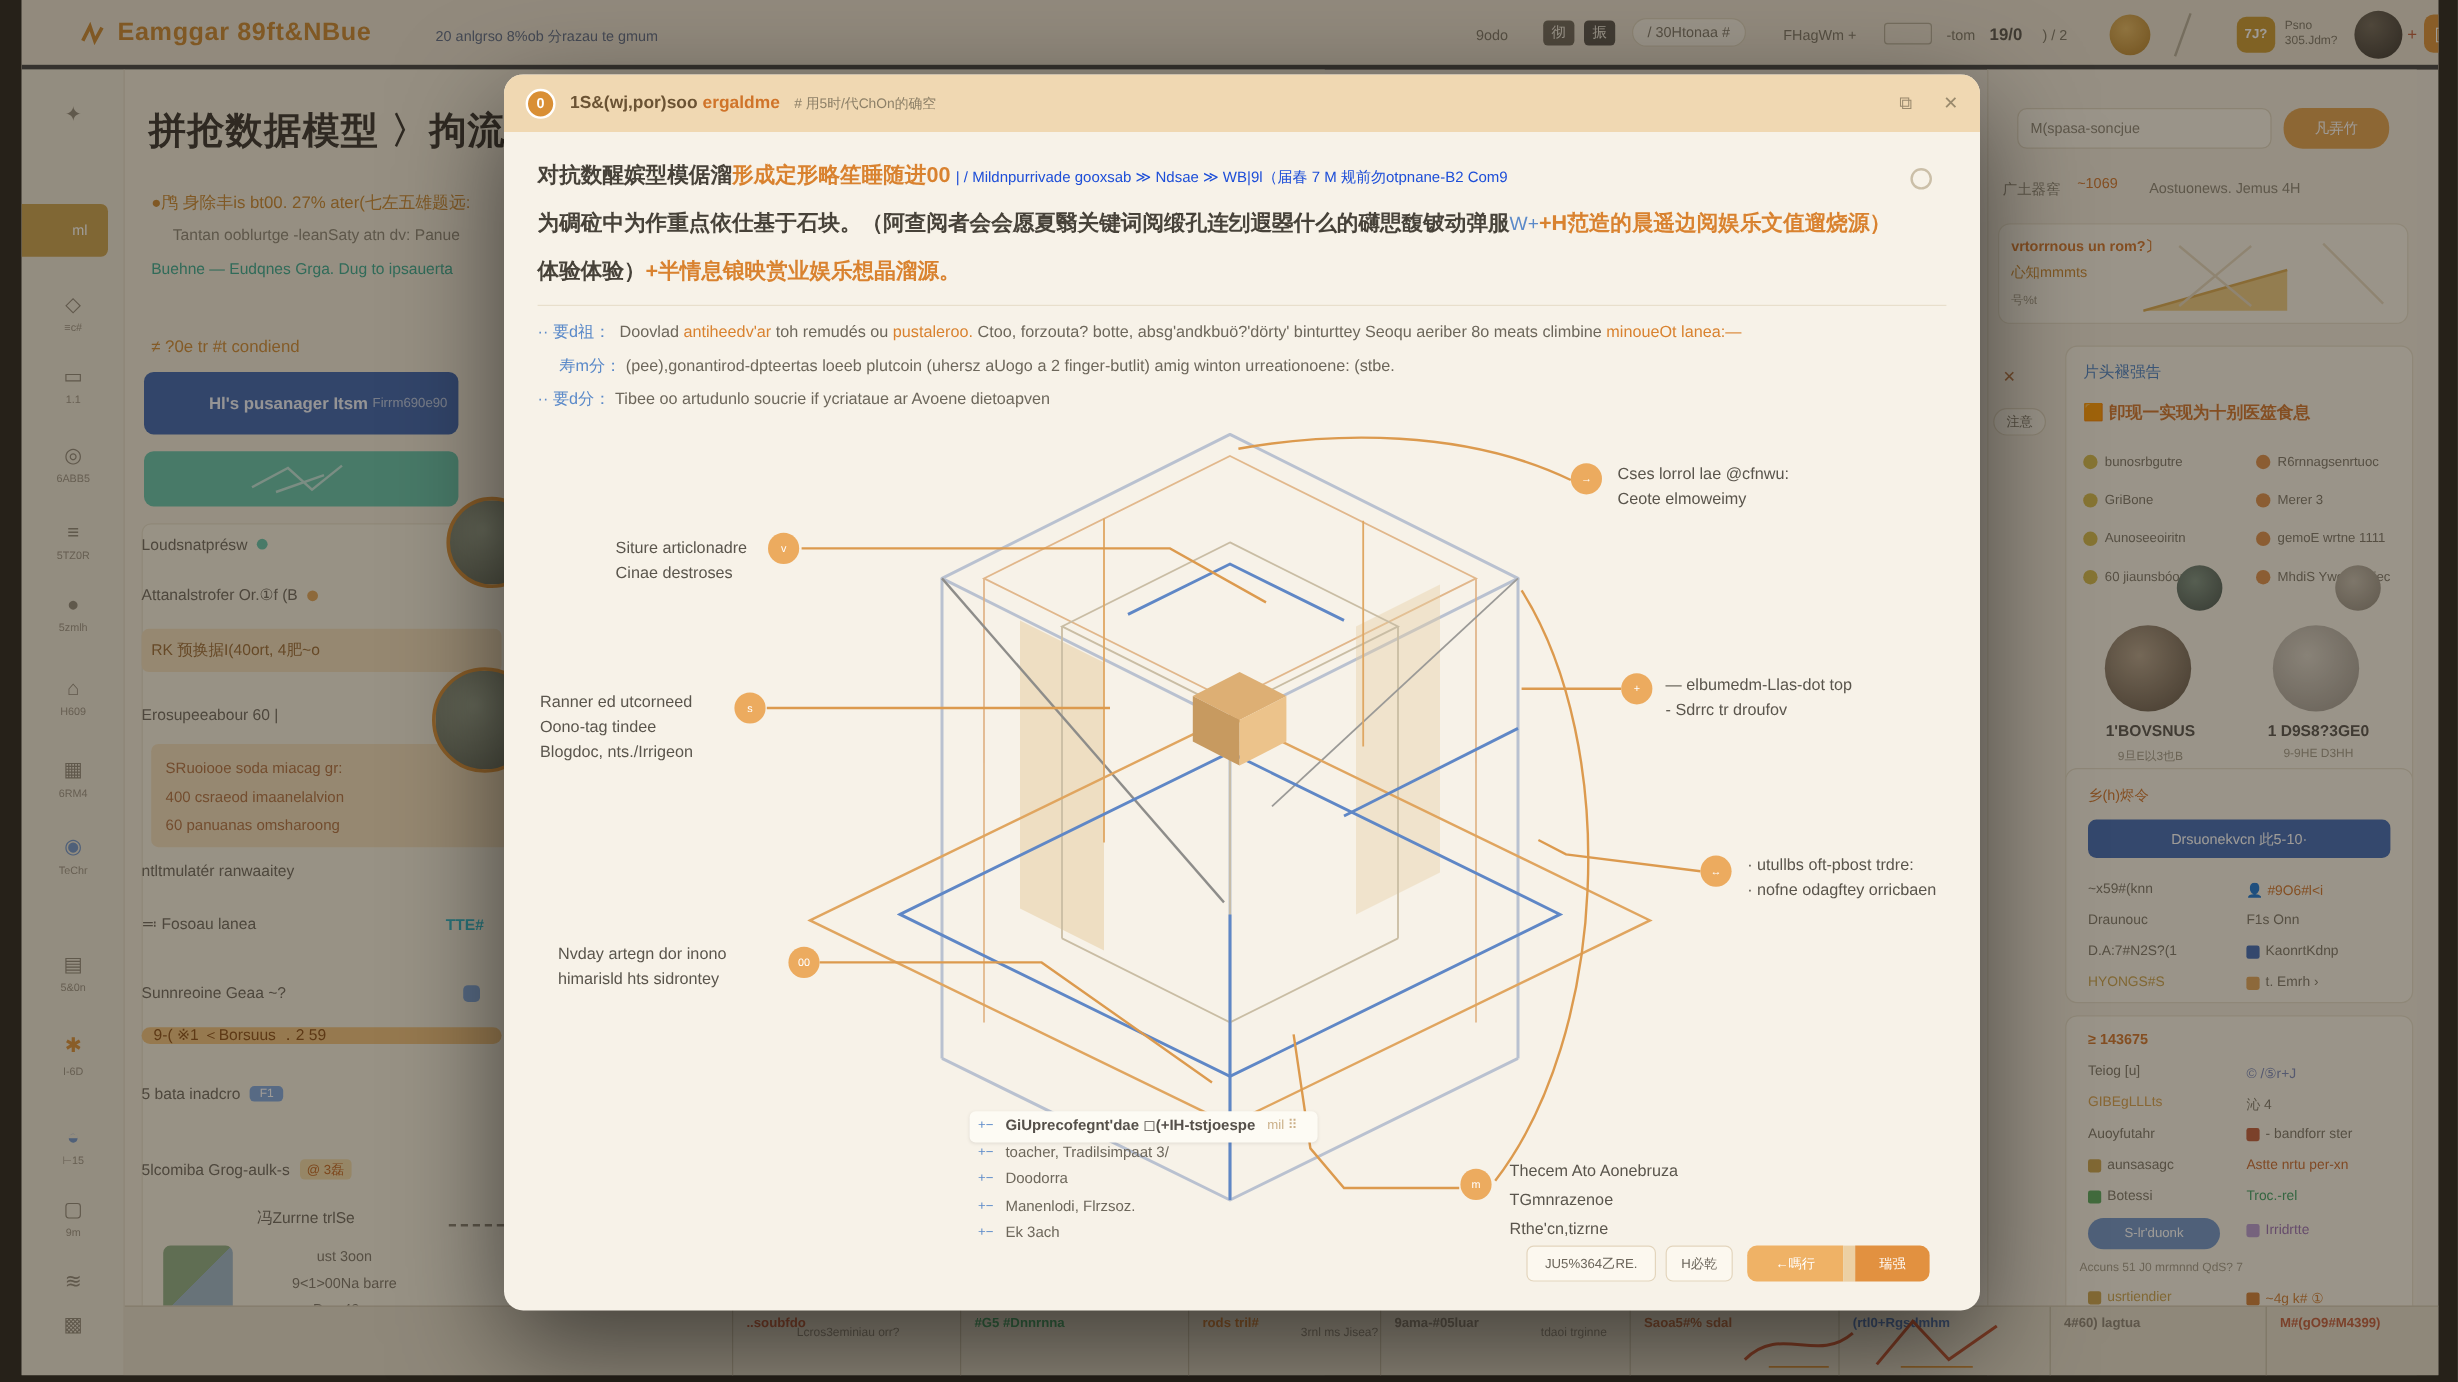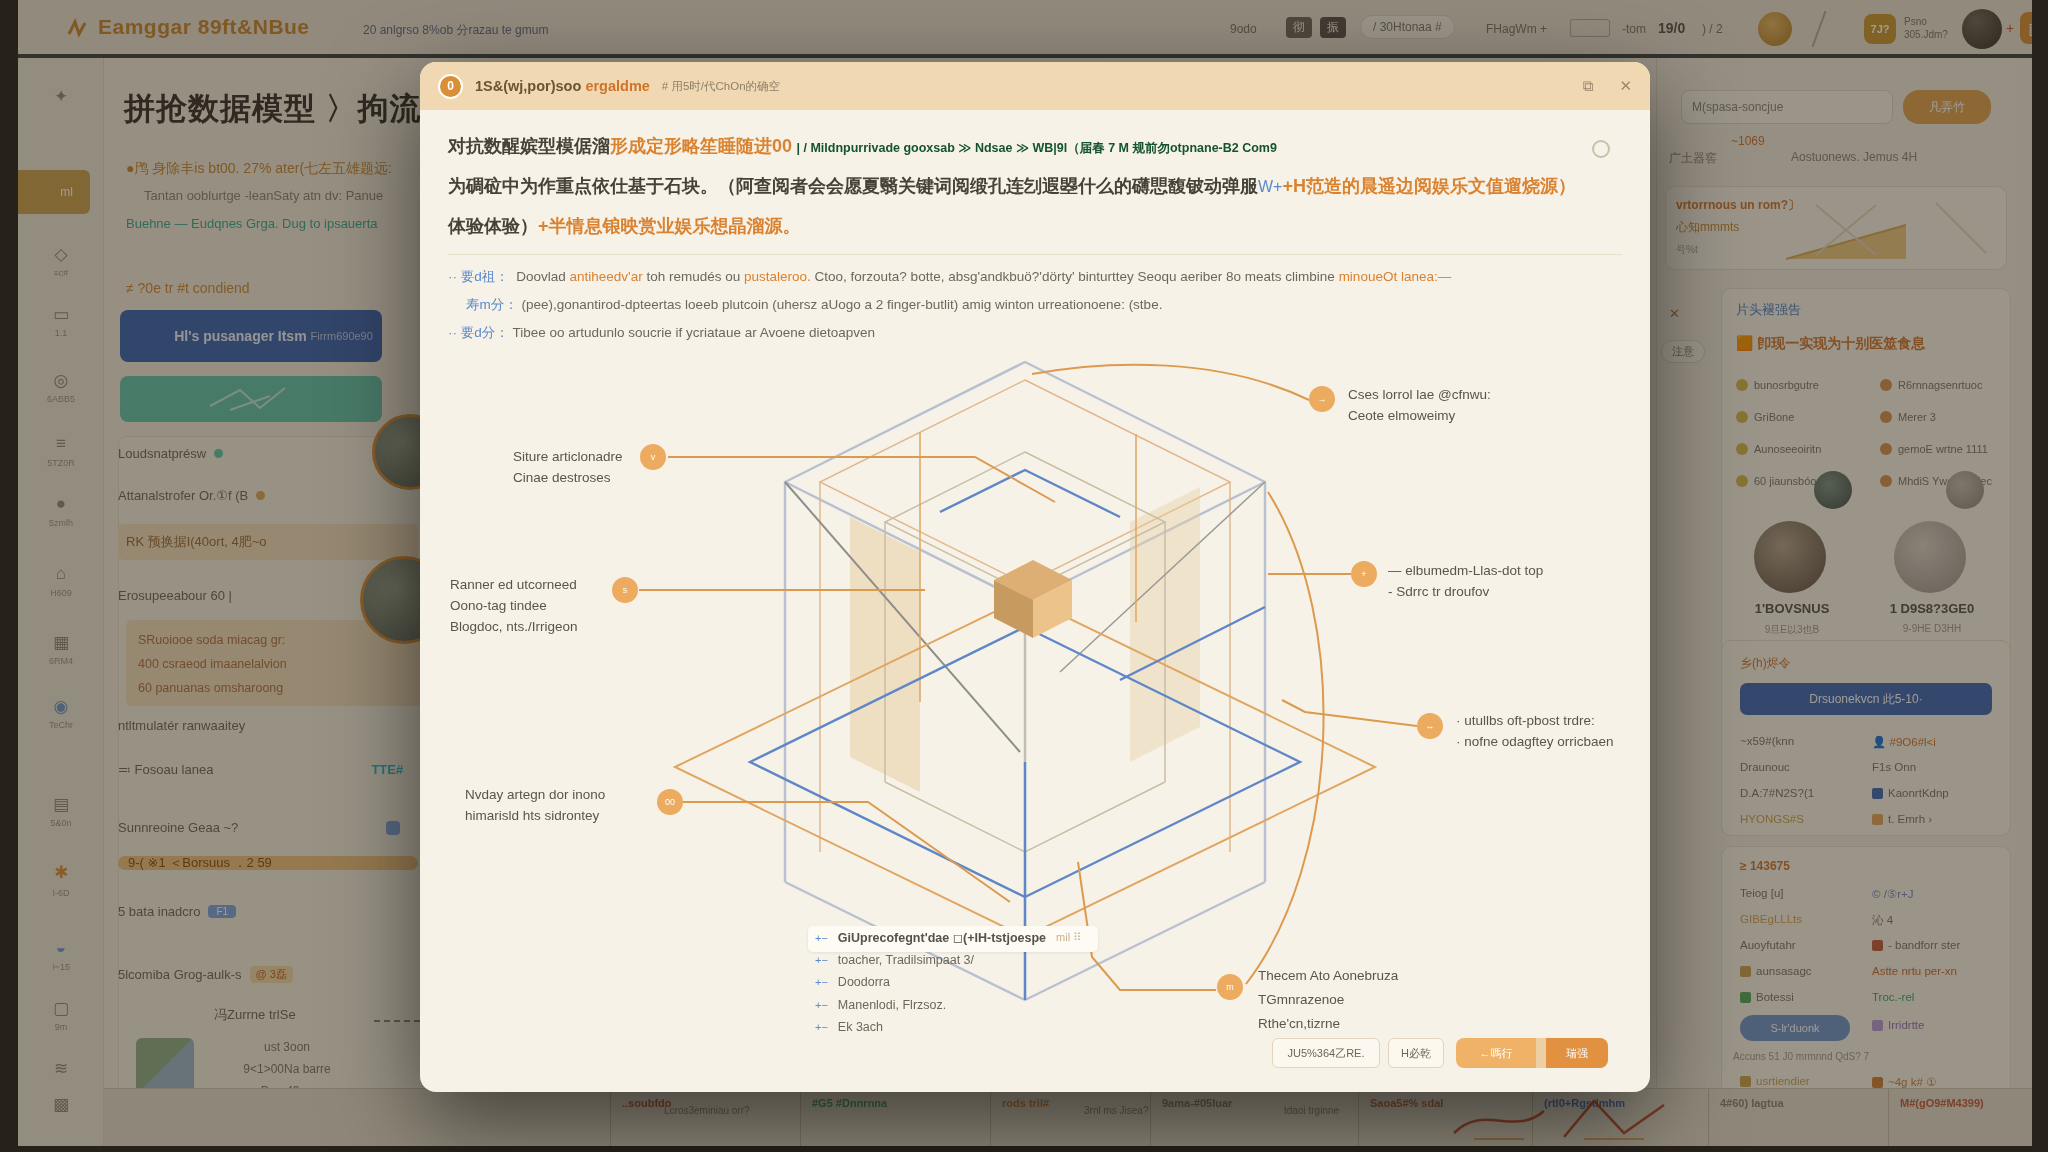--- a/index.html
+++ b/index.html
@@ -57,21 +57,21 @@
   .overlay{position:absolute;inset:0;background:rgba(40,33,25,0.45);z-index:50;}
   .modal{position:absolute;left:420px;top:62px;width:1230px;height:1030px;background:#f7f2e8;border-radius:16px;z-index:60;box-shadow:0 30px 90px rgba(0,0,0,.55);overflow:hidden;}
   .m-head{position:absolute;left:0;top:0;width:100%;height:48px;background:#f0d8b2;display:flex;align-items:center;padding:0 18px;gap:12px;}
   .m-num{width:25px;height:25px;border-radius:50%;background:#d98f35;color:#fff;font-size:12px;font-weight:bold;display:flex;align-items:center;justify-content:center;border:2px solid #fff;}
   .m-title{font-size:14.5px;font-weight:bold;color:#6b5334;}
   .m-title b{color:#d0742a;}
   .m-sub{font-size:11.5px;color:#8d8068;}
   .m-ic{color:#9a8a6d;font-size:15px;margin-left:14px;}
   .p-dark{color:#474239;font-size:18px;font-weight:bold;}
   .p-orange{color:#d9822f;font-size:18px;font-weight:bold;}
-  .p-gray{color:#14532d;font-size:12.5px;font-weight:bold;}
+  .p-gray{color:#1d4ed8;font-size:12.5px;font-weight:normal;}
   .p-blue{color:#5b8ac9;}
   .bullet{position:absolute;left:28px;font-size:13.5px;color:#6d675b;white-space:nowrap;}
   .bl-label{color:#5b8ac9;}
   .bl-o{color:#d9822f;}
   .co-circle{position:absolute;width:26px;height:26px;border-radius:50%;background:#ecab5f;color:#fff;font-size:9px;display:flex;align-items:center;justify-content:center;z-index:5;}
   .co-label{position:absolute;font-size:13.5px;color:#5a554c;line-height:21px;z-index:5;}
   .axis-row{position:absolute;left:395px;font-size:12.5px;color:#6d675b;display:flex;gap:10px;align-items:center;}
   .axis-mark{color:#5b8ac9;font-size:11px;}
   .m-btn{position:absolute;height:30px;border-radius:6px;font-size:11px;display:flex;align-items:center;justify-content:center;}
   .m-btn.w{background:#fcf8ef;border:1px solid #e3d5bd;color:#6b655a;}
@@ -205,21 +205,21 @@
       <div>9&lt;1&gt;00Na barre</div>
       <div>Dun 49~a</div>
     </div>
     <div class="abs btn-or" style="left:268px;top:1040px;width:72px;height:36px;border-radius:18px;font-size:11px">Sdubte</div>
   </div>
 
   <div class="rpanel">
     <div class="abs r-input" style="left:24px;top:32px;width:212px;height:34px">M(spasa-soncjue</div>
     <div class="abs btn-or" style="left:246px;top:32px;width:88px;height:34px">凡弄竹</div>
     <span class="abs" style="left:12px;top:92px;font-size:12px;color:#8b8474">广土器窖</span>
-    <span class="abs" style="left:74px;top:76px;font-size:12px;color:#d0742a">~1069</span>
+    <span class="abs" style="left:74px;top:88px;font-size:12px;color:#d0742a">~1069</span>
     <span class="abs" style="left:134px;top:92px;font-size:12px;color:#8b8474">Aostuonews. Jemus 4H</span>
     <div class="abs rcard" style="left:8px;top:128px;width:342px;height:84px">
       <span class="abs" style="left:10px;top:10px;font-size:12px;font-weight:bold;color:#d0742a">vrtorrnous un rom?〕</span>
       <span class="abs" style="left:10px;top:32px;font-size:12px;color:#c8862e">心知mmmts</span>
       <span class="abs" style="left:10px;top:56px;font-size:10px;color:#a29a87">号%t</span>
       <svg class="abs" style="left:120px;top:8px" width="210" height="70">
         <path d="M0 64 L120 30 L120 64 Z" fill="#ecc87f"></path>
             <path d="M0 64 L120 30" stroke="#d9a84e" stroke-width="2" fill="none"></path>
         <path d="M30 10 L90 60 M90 10 L30 60 M150 8 L200 58" stroke="#e3d6bb" stroke-width="2" fill="none"></path>
       </svg>

